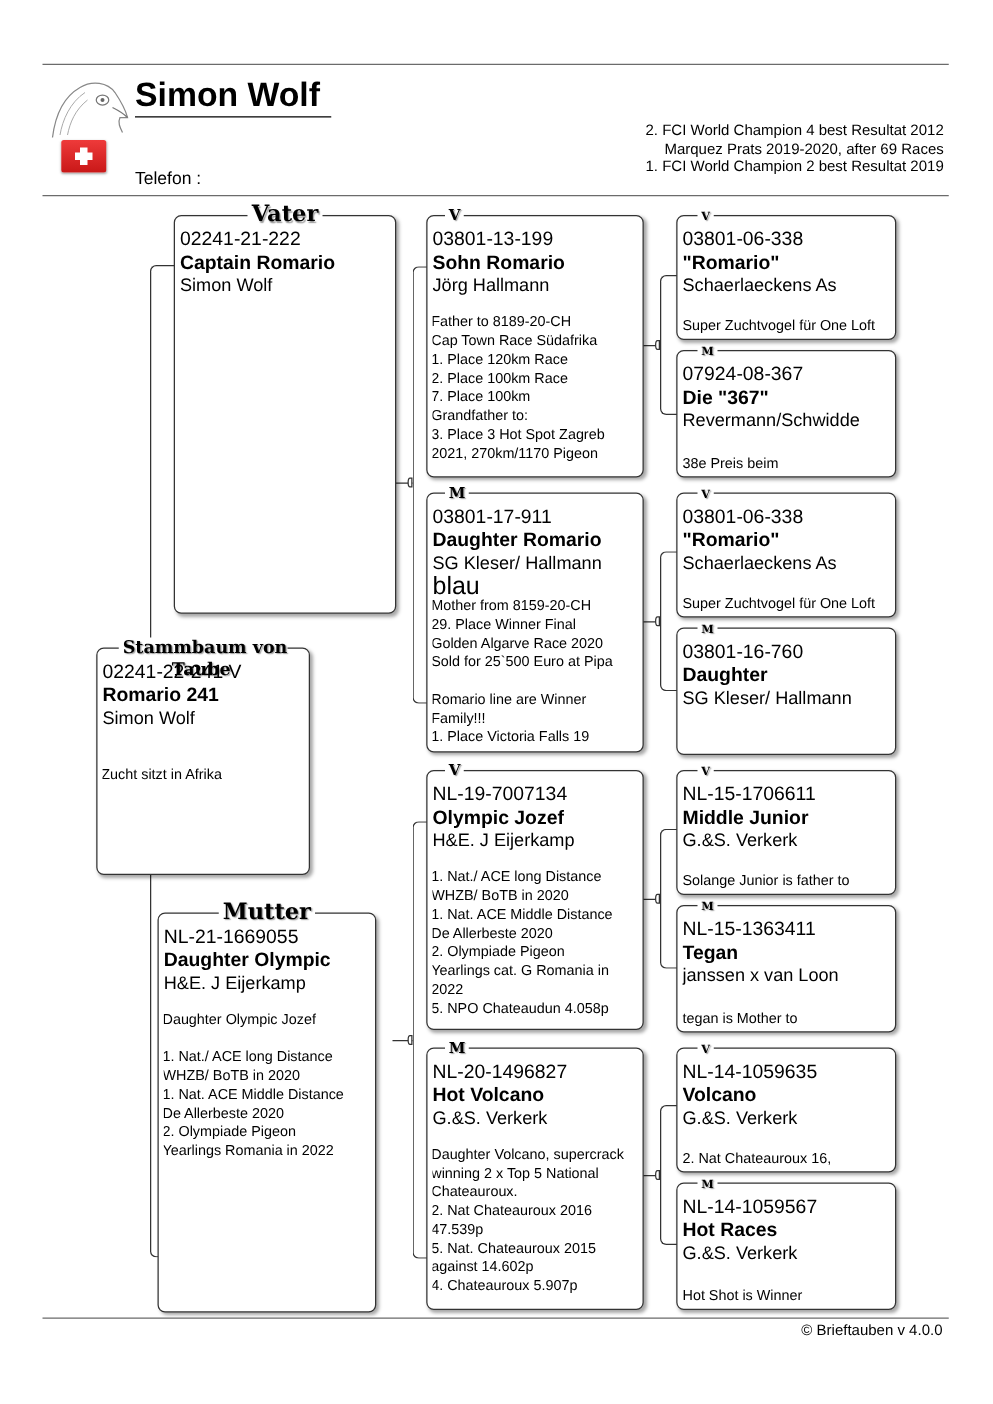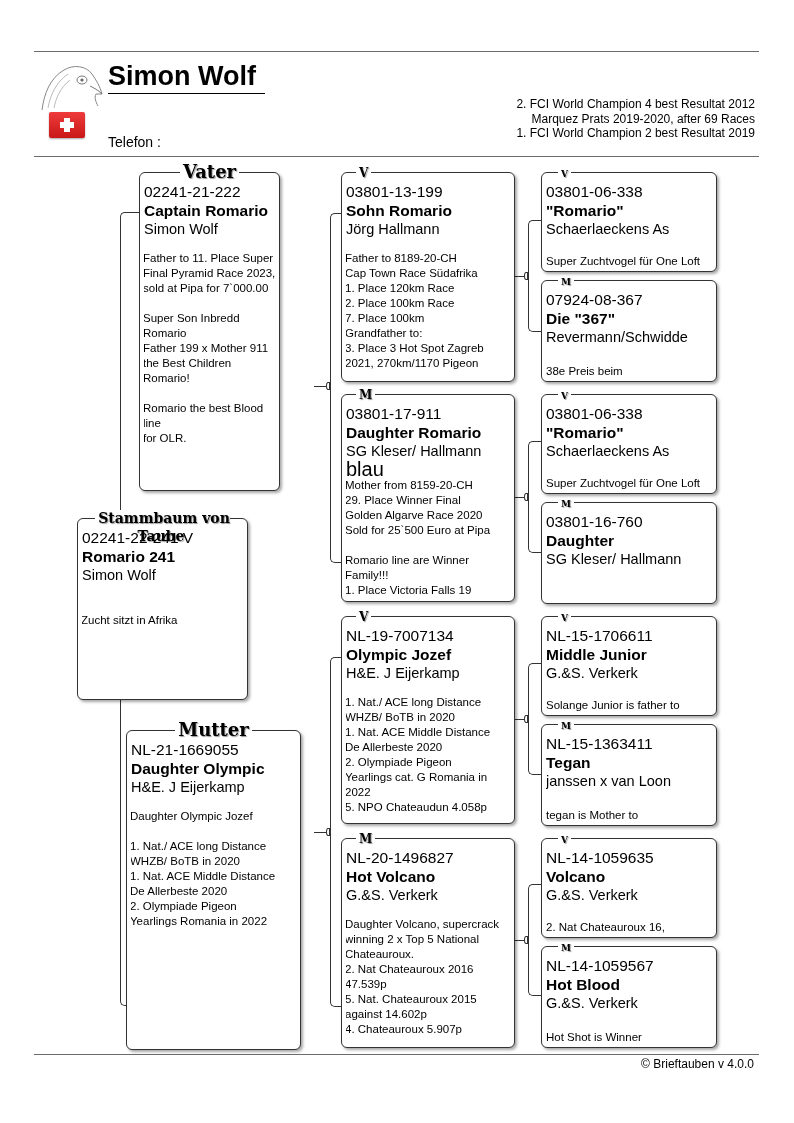--- a/index.html
+++ b/index.html
@@ -86,37 +86,27 @@
   <div class="legend big"><span style="font-size:14px;">Stammbaum von Taube</span></div>
   <div class="inner">
     <div class="ring">02241-22-241 V</div>
     <div class="name">Romario 241</div>
     <div class="owner">Simon Wolf</div>
     <div style="height:29px;"></div>
     <div class="notes">Zucht sitzt in Afrika</div>
   </div>
 </div>
 
-<div class="card" style="left:139px; top:172px; width:141px; height:319px;">
+<div class="card" style="left:139px; top:172px; width:178px; height:319px;">
   <div class="legend big"><span>Vater</span></div>
   <div class="inner">
     <div class="ring">02241-21-222</div>
     <div class="name">Captain Romario</div>
     <div class="owner">Simon Wolf</div>
     <div class="gap"></div>
-    <div class="notes">Father to 11. Place Super
-Final Pyramid Race 2023,
-sold at Pipa for 7`000.00
-
-Super Son Inbredd Romario
-Father 199 x Mother 911
-the Best Children Romario!
-
-Romario the best Blood line
-for OLR.</div>
   </div>
 </div>
 
 <div class="card" style="left:126px; top:730px; width:175px; height:320px;">
   <div class="legend big"><span>Mutter</span></div>
   <div class="inner">
     <div class="ring">NL-21-1669055</div>
     <div class="name">Daughter Olympic</div>
     <div class="owner">H&amp;E. J Eijerkamp</div>
     <div class="gap"></div>
@@ -266,20 +256,20 @@
     <div class="ring">NL-14-1059635</div>
     <div class="name">Volcano</div>
     <div class="owner">G.&amp;S. Verkerk</div>
     <div class="bottom-note">2. Nat Chateauroux 16,</div>
   </div>
 </div>
 <div class="card" style="left:541px; top:946px; width:176px; height:102px;">
   <div class="legend tiny"><span>M</span></div>
   <div class="inner">
     <div class="ring">NL-14-1059567</div>
-    <div class="name">Hot Blood</div>
+    <div class="name">Hot Races</div>
     <div class="owner">G.&amp;S. Verkerk</div>
     <div class="bottom-note">Hot Shot is Winner</div>
   </div>
 </div>
 
 <div class="hr" style="top:1054px;"></div>
 <div class="footer">© Brieftauben v 4.0.0</div>
 
 </body></html>

